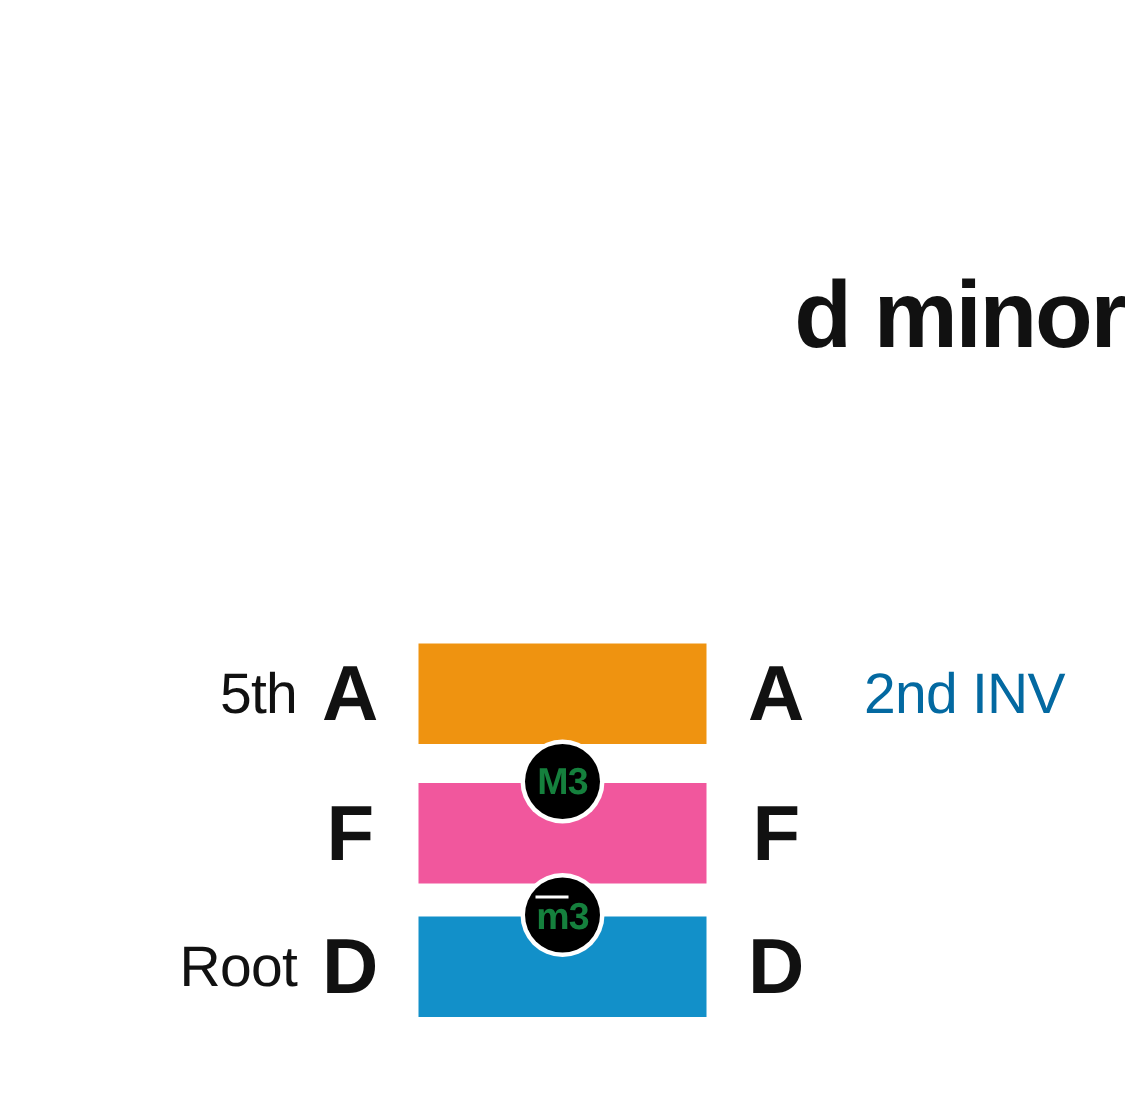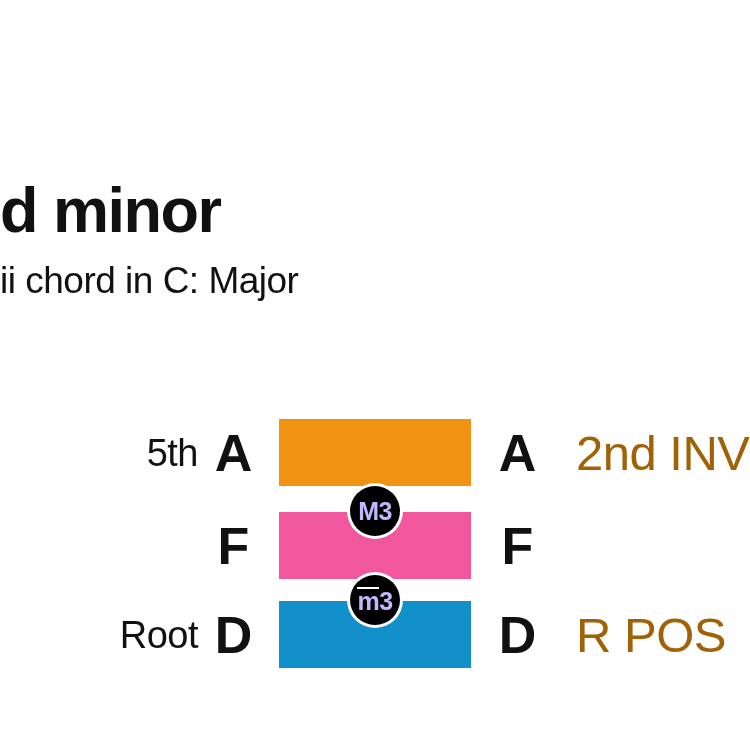--- a/index.html
+++ b/index.html
@@ -23,21 +23,21 @@
     width: 750px;
     height: 730px;
   }
 
   
   .header {
     position: absolute;
     left: 0;
     top: 176px;
     width: 750px;
-    text-align: left;
+    text-align: right;
   }
   .chord-title {
     font-size: 63px;
     font-weight: bold;
     line-height: 68px;
     letter-spacing: -1.5px;
     color: #111111;
     white-space: nowrap;
   }
   .subtitle-block {
@@ -49,21 +49,21 @@
     line-height: 50px;
     letter-spacing: -0.5px;
     color: #111111;
     white-space: nowrap;
   }
 
   
   .stack {
     position: absolute;
     left: 0;
-    top: 419px;
+    top: 429px;
     width: 650px;
     height: 250px;
   }
 
   .chord-row {
     position: absolute;
     left: 0;
     width: 750px;
     height: 67px;
   }
@@ -119,47 +119,47 @@
     font-weight: bold;
     line-height: 56px;
     letter-spacing: -1px;
     color: #111111;
   }
   .inversion-label {
     position: absolute;
     left: 576px;
     top: 50%;
     transform: translateY(-50%);
-    font-size: 49px;
+    font-size: 38px;
     font-weight: normal;
     letter-spacing: -0.5px;
     line-height: 44px;
     white-space: nowrap;
-    color: #a16207;
+    color: #0369a1;
   }
 
   
   .interval-badge {
     position: absolute;
     left: 350px;
     width: 50px;
     height: 50px;
     border-radius: 50%;
     background: #000000;
     box-shadow: 0 0 0 3px #ffffff;
     display: flex;
     align-items: center;
     justify-content: center;
     z-index: 5;
   }
   .badge-0 { top: 67px; }    
   .badge-1 { top: 156px; }   
 
   .badge-text {
-    color: #c4b5fd;
+    color: #15803d;
     font-size: 25px;
     font-weight: bold;
     line-height: 26px;
     letter-spacing: -0.5px;
     white-space: nowrap;
     display: inline-block;
   }
   .badge-text .overline {
     display: inline-block;
     border-top: 2.5px solid #ffffff;
@@ -168,21 +168,20 @@
   }
 </style>
 </head>
 <body>
 
 <div id="chord-card">
 
   <div class="header">
     <div class="chord-title">d minor</div>
     <div class="subtitle-block">
-      <div class="subtitle-line">ii chord in C: Major</div>
     </div>
   </div>
 
   <div class="stack">
 
     <div class="chord-row row-0">
       <div class="degree-label">5th</div>
       <div class="note-left">A</div>
       <div class="bar" style="background-color: rgb(239, 147, 16);"></div>
       <div class="note-right">A</div>
@@ -193,21 +192,20 @@
       <div class="note-left">F</div>
       <div class="bar" style="background-color: rgb(241, 87, 157);"></div>
       <div class="note-right">F</div>
     </div>
 
     <div class="chord-row row-2">
       <div class="degree-label">Root</div>
       <div class="note-left">D</div>
       <div class="bar" style="background-color: rgb(18, 144, 201);"></div>
       <div class="note-right">D</div>
-      <div class="inversion-label">R POS</div>
     </div>
 
     <div class="interval-badge badge-0">
       <span class="badge-text">
         <span>M</span><span>3</span>
       </span>
     </div>
 
     <div class="interval-badge badge-1">
       <span class="badge-text">

